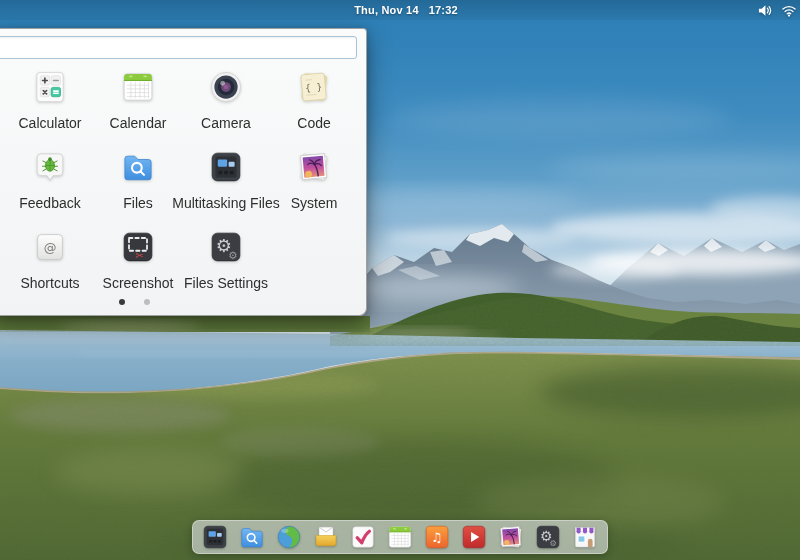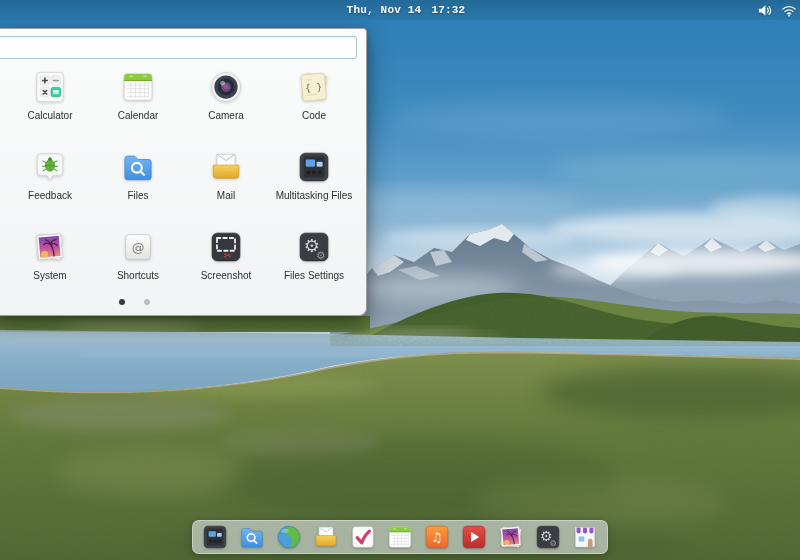--- a/index.html
+++ b/index.html
@@ -12,21 +12,21 @@
   .wallpaper{position:absolute;inset:0;z-index:0;}
   
   .panel{
     position:absolute;left:0;top:0;width:800px;height:20px;z-index:30;
     background:linear-gradient(180deg,rgba(0,0,0,.16),rgba(0,0,0,.05));
     display:flex;align-items:center;
   }
   .panel-clock{
     position:absolute;left:50%;transform:translateX(-50%);margin-left:6px;
     color:#fff;font-size:11px;font-weight:700;letter-spacing:.2px;
-    text-shadow:0 1px 2px rgba(0,0,0,.35);display:flex;gap:10px;cursor:default;font-family:Liberation Mono, monospace;
+    text-shadow:0 1px 2px rgba(0,0,0,.35);display:flex;gap:10px;cursor:default;
   }
   .panel-indicators{position:absolute;right:3px;top:0;height:20px;display:flex;align-items:center;gap:9px;}
   .panel-indicators svg{display:block;filter:drop-shadow(0 1px 1px rgba(0,0,0,.3));}
   
   .launcher{
     position:absolute;left:-10px;top:28px;width:377px;height:288px;z-index:20;
     background:linear-gradient(180deg,#fafbfb,#f2f3f4);
     border:1px solid #9f9f9f;border-left:none;
     border-radius:0 4px 8px 0;
     box-shadow:0 10px 26px rgba(0,0,0,.40),0 2px 8px rgba(0,0,0,.22);
@@ -43,21 +43,21 @@
     position:absolute;left:0;top:40px;width:100%;
     display:grid;grid-template-columns:repeat(4,88px);grid-auto-rows:80px;
     padding-left:16px;
   }
   .app-cell{
     display:flex;flex-direction:column;align-items:center;justify-content:flex-start;
     cursor:pointer;border-radius:6px;
   }
   .app-ic{width:36px;height:36px;display:block;filter:drop-shadow(0 1px 1.5px rgba(0,0,0,.18));}
   .app-label{
-    margin-top:5px;font-size:10px;color:#2e2e2e;white-space:nowrap;line-height:1.1;
+    margin-top:11px;font-size:14px;color:#2e2e2e;white-space:nowrap;line-height:1.1;
   }
   .dots{position:absolute;left:129px;top:270px;display:flex;gap:19px;align-items:center;}
   .dot{width:6px;height:6px;border-radius:50%;background:#bdbdbd;cursor:pointer;}
   .dot.active{background:#3a3a3a;}
   
   .dock{
     position:absolute;left:50%;bottom:6px;transform:translateX(-50%);z-index:25;
     background:rgba(222,226,229,.62);
     border:1px solid rgba(255,255,255,.38);
     border-radius:7px;box-shadow:0 2px 8px rgba(0,0,0,.25);
@@ -394,26 +394,20 @@
         <span class="app-label">Feedback</span>
       </div>
       <div class="app-cell">
         <svg class="app-ic">
             <use href="#i-files"></use>
           </svg>
         <span class="app-label">Files</span>
       </div>
       <div class="app-cell">
         <svg class="app-ic">
-            <use href="#i-mail"></use>
-          </svg>
-        <span class="app-label">Mail</span>
-      </div>
-      <div class="app-cell">
-        <svg class="app-ic">
             <use href="#i-multitasking"></use>
           </svg>
         <span class="app-label">Multitasking Files</span>
       </div>
       <div class="app-cell">
         <svg class="app-ic">
             <use href="#i-photos"></use>
           </svg>
         <span class="app-label">System</span>
       </div>

